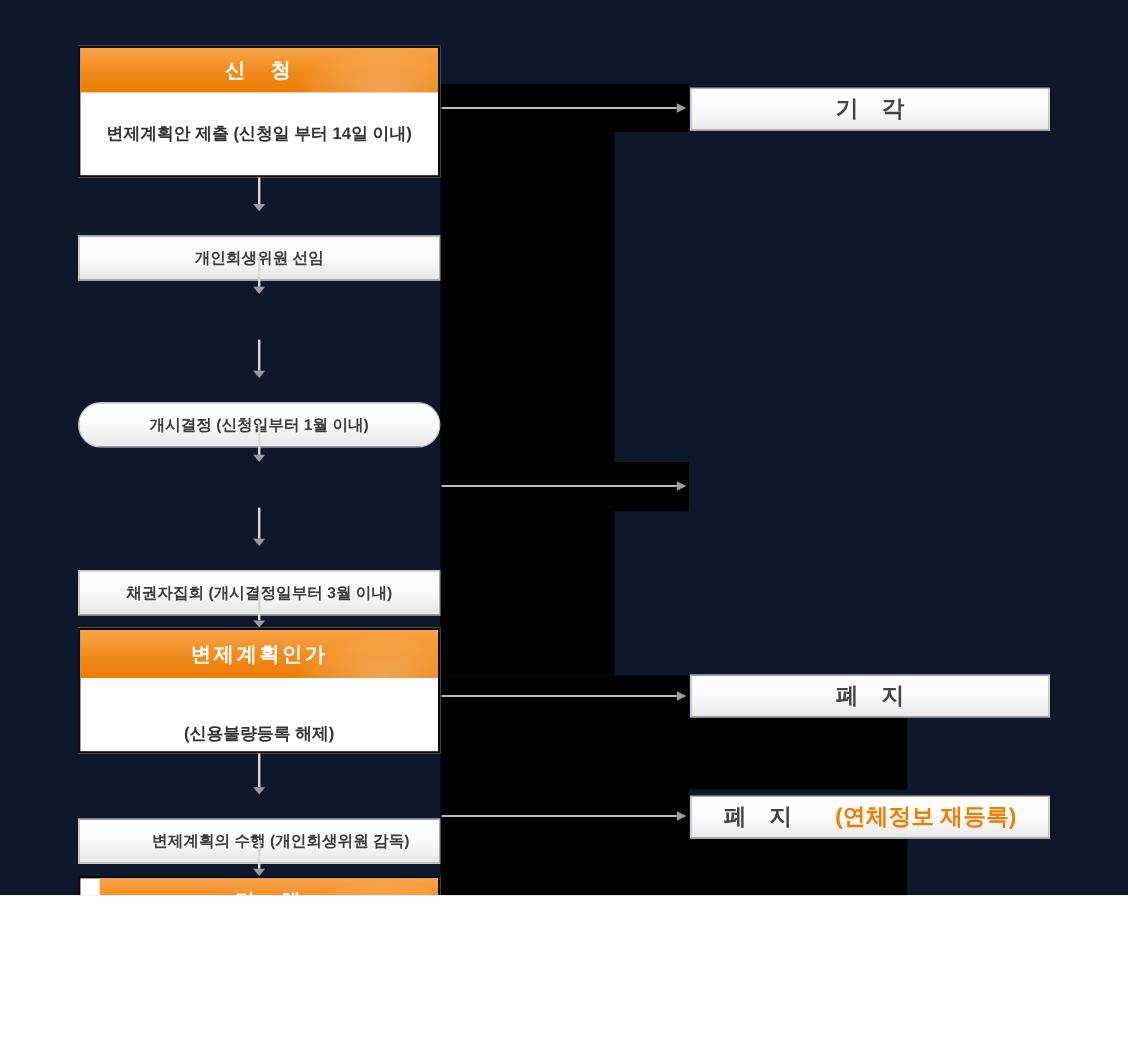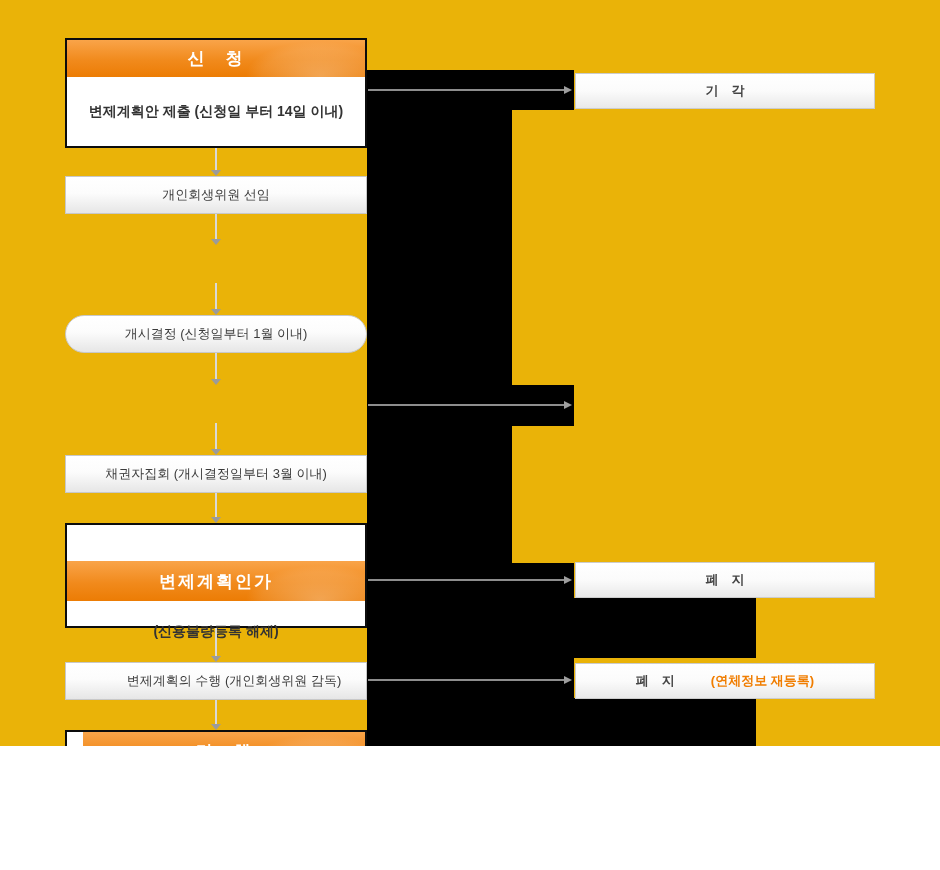--- a/index.html
+++ b/index.html
@@ -1,17 +1,17 @@
 <!DOCTYPE html>
 <html><head>
 <meta charset="utf-8">
 <style>
   html,body{margin:0;padding:0;background:#ffffff;}
   #canvas{
-    position:relative;width:940px;height:746px;background:#eab308;overflow:hidden;
+    position:relative;width:940px;height:746px;background:#0f172a;overflow:hidden;
     font-family:"Liberation Sans","DejaVu Sans",sans-serif;
   }
   
   .void{position:absolute;background:#000;z-index:1;}
   
   .stage-box{
     position:absolute;left:65px;width:302px;z-index:2;
     background:#ffffff;border:2px solid #0c0c0c;box-sizing:border-box;
   }
   .stage-header{
@@ -28,29 +28,29 @@
   .stage-body{
     display:flex;align-items:center;justify-content:center;
     color:#333333;font-weight:bold;font-size:14px;text-align:center;
   }
   
   .step-box{
     position:absolute;left:65px;width:302px;height:38px;z-index:2;
     border:1px solid #c8c8c8;box-sizing:border-box;
     background:linear-gradient(180deg,#ffffff 0%,#fcfcfc 45%,#e6e6e6 100%);
     display:flex;align-items:center;justify-content:center;
-    color:#3b3b3b;font-weight:normal;font-size:13px;text-align:right;
+    color:#3b3b3b;font-weight:bold;font-size:13px;text-align:right;margin-top:20px;
   }
   
   .outcome-box{
     position:absolute;left:575px;width:300px;height:36px;z-index:2;
     border:1px solid #cccccc;box-sizing:border-box;
     background:linear-gradient(180deg,#ffffff 0%,#fbfbfb 50%,#e9e9e9 100%);
     display:flex;align-items:center;justify-content:center;
-    color:#444444;font-weight:bold;font-size:13px;text-align:center;
+    color:#444444;font-weight:bold;font-size:19px;text-align:center;
   }
   .outcome-suffix{color:#f07d00;margin-left:4px;padding-left:32px;}
   #arrow-layer{position:absolute;left:0;top:0;z-index:3;pointer-events:none;}
 </style>
 </head>
 <body>
 
 <div id="canvas">
 
   <div class="void" style="left:367px;top:70px;width:207px;height:40px;"></div>
@@ -65,22 +65,22 @@
   <div class="stage-box" style="top:38px;height:110px;">
     <div class="stage-header" style="height:37px;">신　청</div>
     <div class="stage-body" style="height:69px;">변제계획안 제출 (신청일 부터 14일 이내)</div>
   </div>
 
   <div class="step-box" style="top:176px;">개인회생위원 선임</div>
   <div class="step-box" style="top:315px;border-radius:19px;">개시결정 (신청일부터 1월 이내)</div>
   <div class="step-box" style="top:455px;">채권자집회 (개시결정일부터 3월 이내)</div>
 
   <div class="stage-box" style="top:523px;height:105px;">
-    <div class="stage-header" style="height:40px;margin-top:36px;">변제계획인가</div>
-    <div class="stage-body" style="height:61px;">(신용불량등록 해제)</div>
+    <div class="stage-header" style="height:40px;">변제계획인가</div>
+    <div class="stage-body" style="height:61px;margin-top:16px;">(신용불량등록 해제)</div>
   </div>
 
   <div class="step-box" style="top:662px;padding-left:36px;">변제계획의 수행 (개인회생위원 감독)</div>
 
   <div class="stage-box" style="top:730px;height:108px;">
     <div class="stage-header" style="height:38px;margin-left:16px;">면　책</div>
   </div>
 
   <div class="outcome-box" style="top:73px;">기　각</div>
   <div class="outcome-box" style="top:562px;">폐　지</div>

